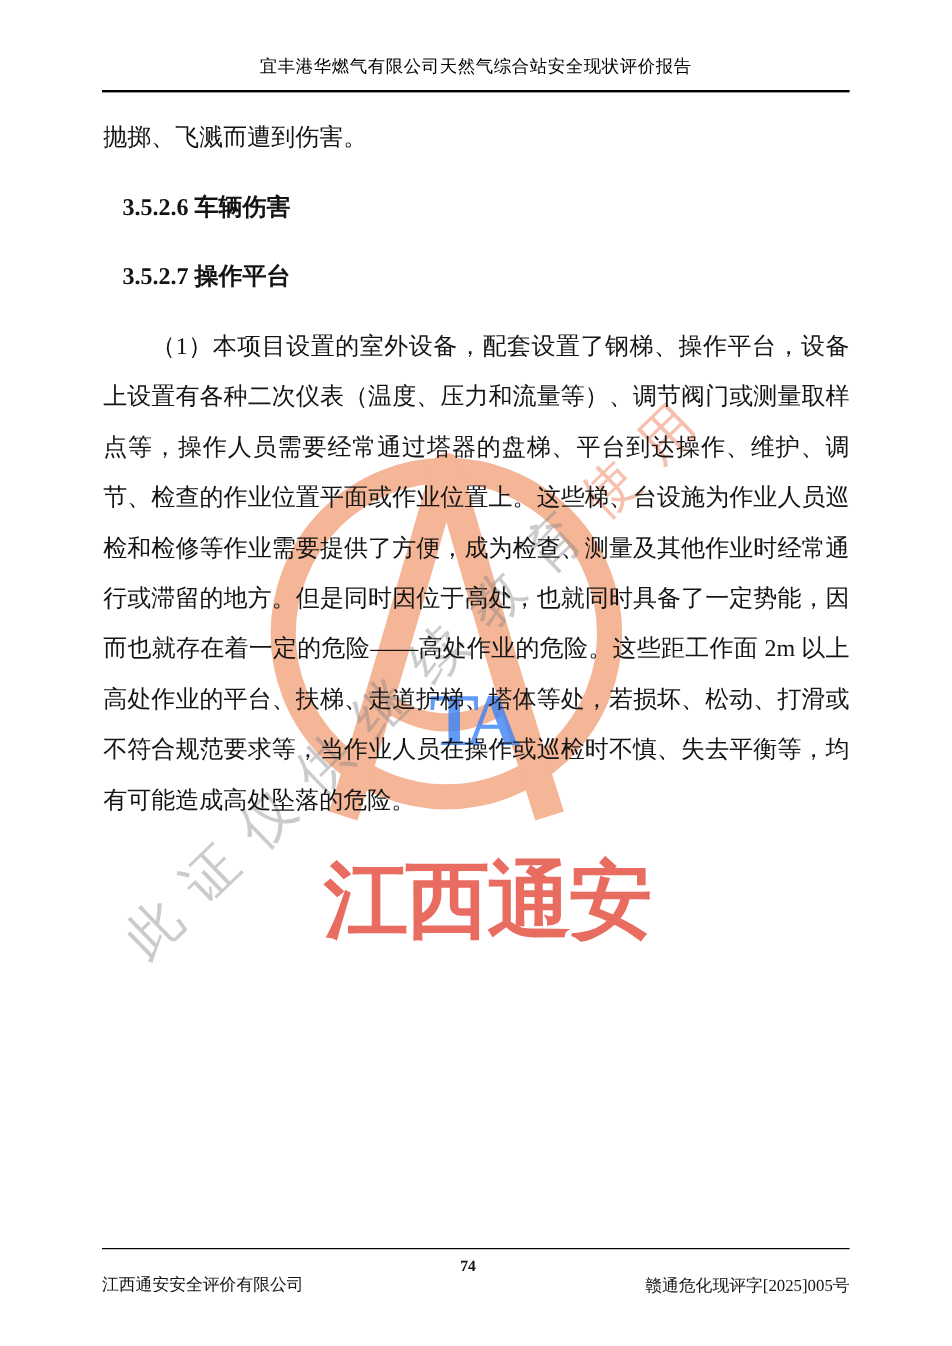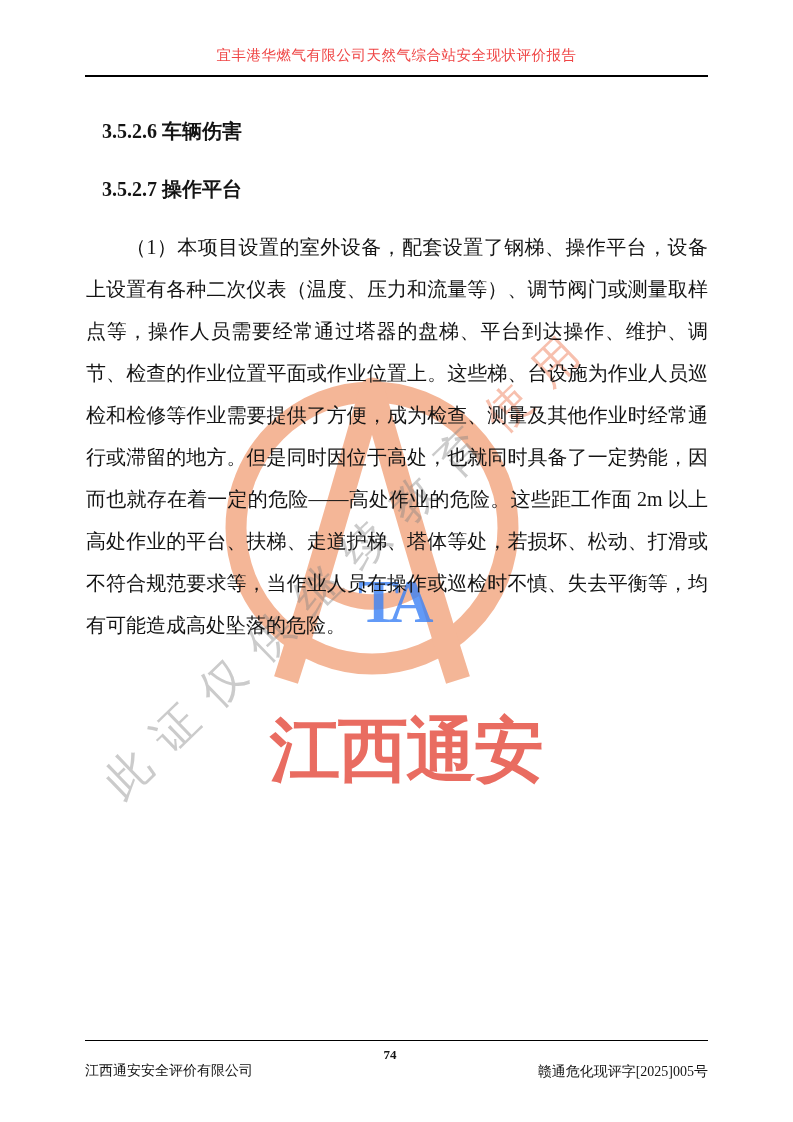--- a/index.html
+++ b/index.html
@@ -7,21 +7,21 @@
     width:793px;height:1122px;
     background:#ffffff;
     position:relative;
     overflow:hidden;
     font-family:"Liberation Serif","DejaVu Serif",serif;
     color:#141414;
   }
   
   .page-header{
     position:absolute;top:46px;left:85px;width:623px;
-    text-align:center;font-size:14.5px;letter-spacing:.5px;color:#ef4444;
+    text-align:center;font-size:14.5px;letter-spacing:.5px;color:#000000;
     z-index:2;
   }
   .header-rule{
     position:absolute;top:75px;left:85px;width:623px;height:0;
     border-top:2px solid #000;z-index:2;
   }
   
   .doc-body{
     position:absolute;top:94px;left:86px;width:622px;
     font-size:20px;line-height:42px;
@@ -81,20 +81,21 @@
   </svg>
   <div class="wm-ta">TA</div>
   <div class="wm-red">江西通安</div>
   <div class="wm-diagonal"><span>此证仅供继续教育</span><span class="pink">使用</span></div>
 </div>
 
 <div class="page-header">宜丰港华燃气有限公司天然气综合站安全现状评价报告</div>
 <div class="header-rule"></div>
 
 <div class="doc-body">
+    <p class="paragraph">抛掷、飞溅而遭到伤害。</p>
     <h3 class="heading">3.5.2.6 车辆伤害</h3>
     <h3 class="heading">3.5.2.7 操作平台</h3>
     <p class="paragraph indent">（1）本项目设置的室外设备，配套设置了钢梯、操作平台，设备上设置有各种二次仪表（温度、压力和流量等）、调节阀门或测量取样点等，操作人员需要经常通过塔器的盘梯、平台到达操作、维护、调节、检查的作业位置平面或作业位置上。这些梯、台设施为作业人员巡检和检修等作业需要提供了方便，成为检查、测量及其他作业时经常通行或滞留的地方。但是同时因位于高处，也就同时具备了一定势能，因而也就存在着一定的危险——高处作业的危险。这些距工作面 2m 以上高处作业的平台、扶梯、走道护梯、塔体等处，若损坏、松动、打滑或不符合规范要求等，当作业人员在操作或巡检时不慎、失去平衡等，均有可能造成高处坠落的危险。</p>
   </div>
 
 <div class="footer-rule"></div>
 <div class="page-footer">
   <span class="footer-company">江西通安安全评价有限公司</span>
   <span class="footer-pageno">74</span>
   <span class="footer-docno">赣通危化现评字[2025]005号</span>

